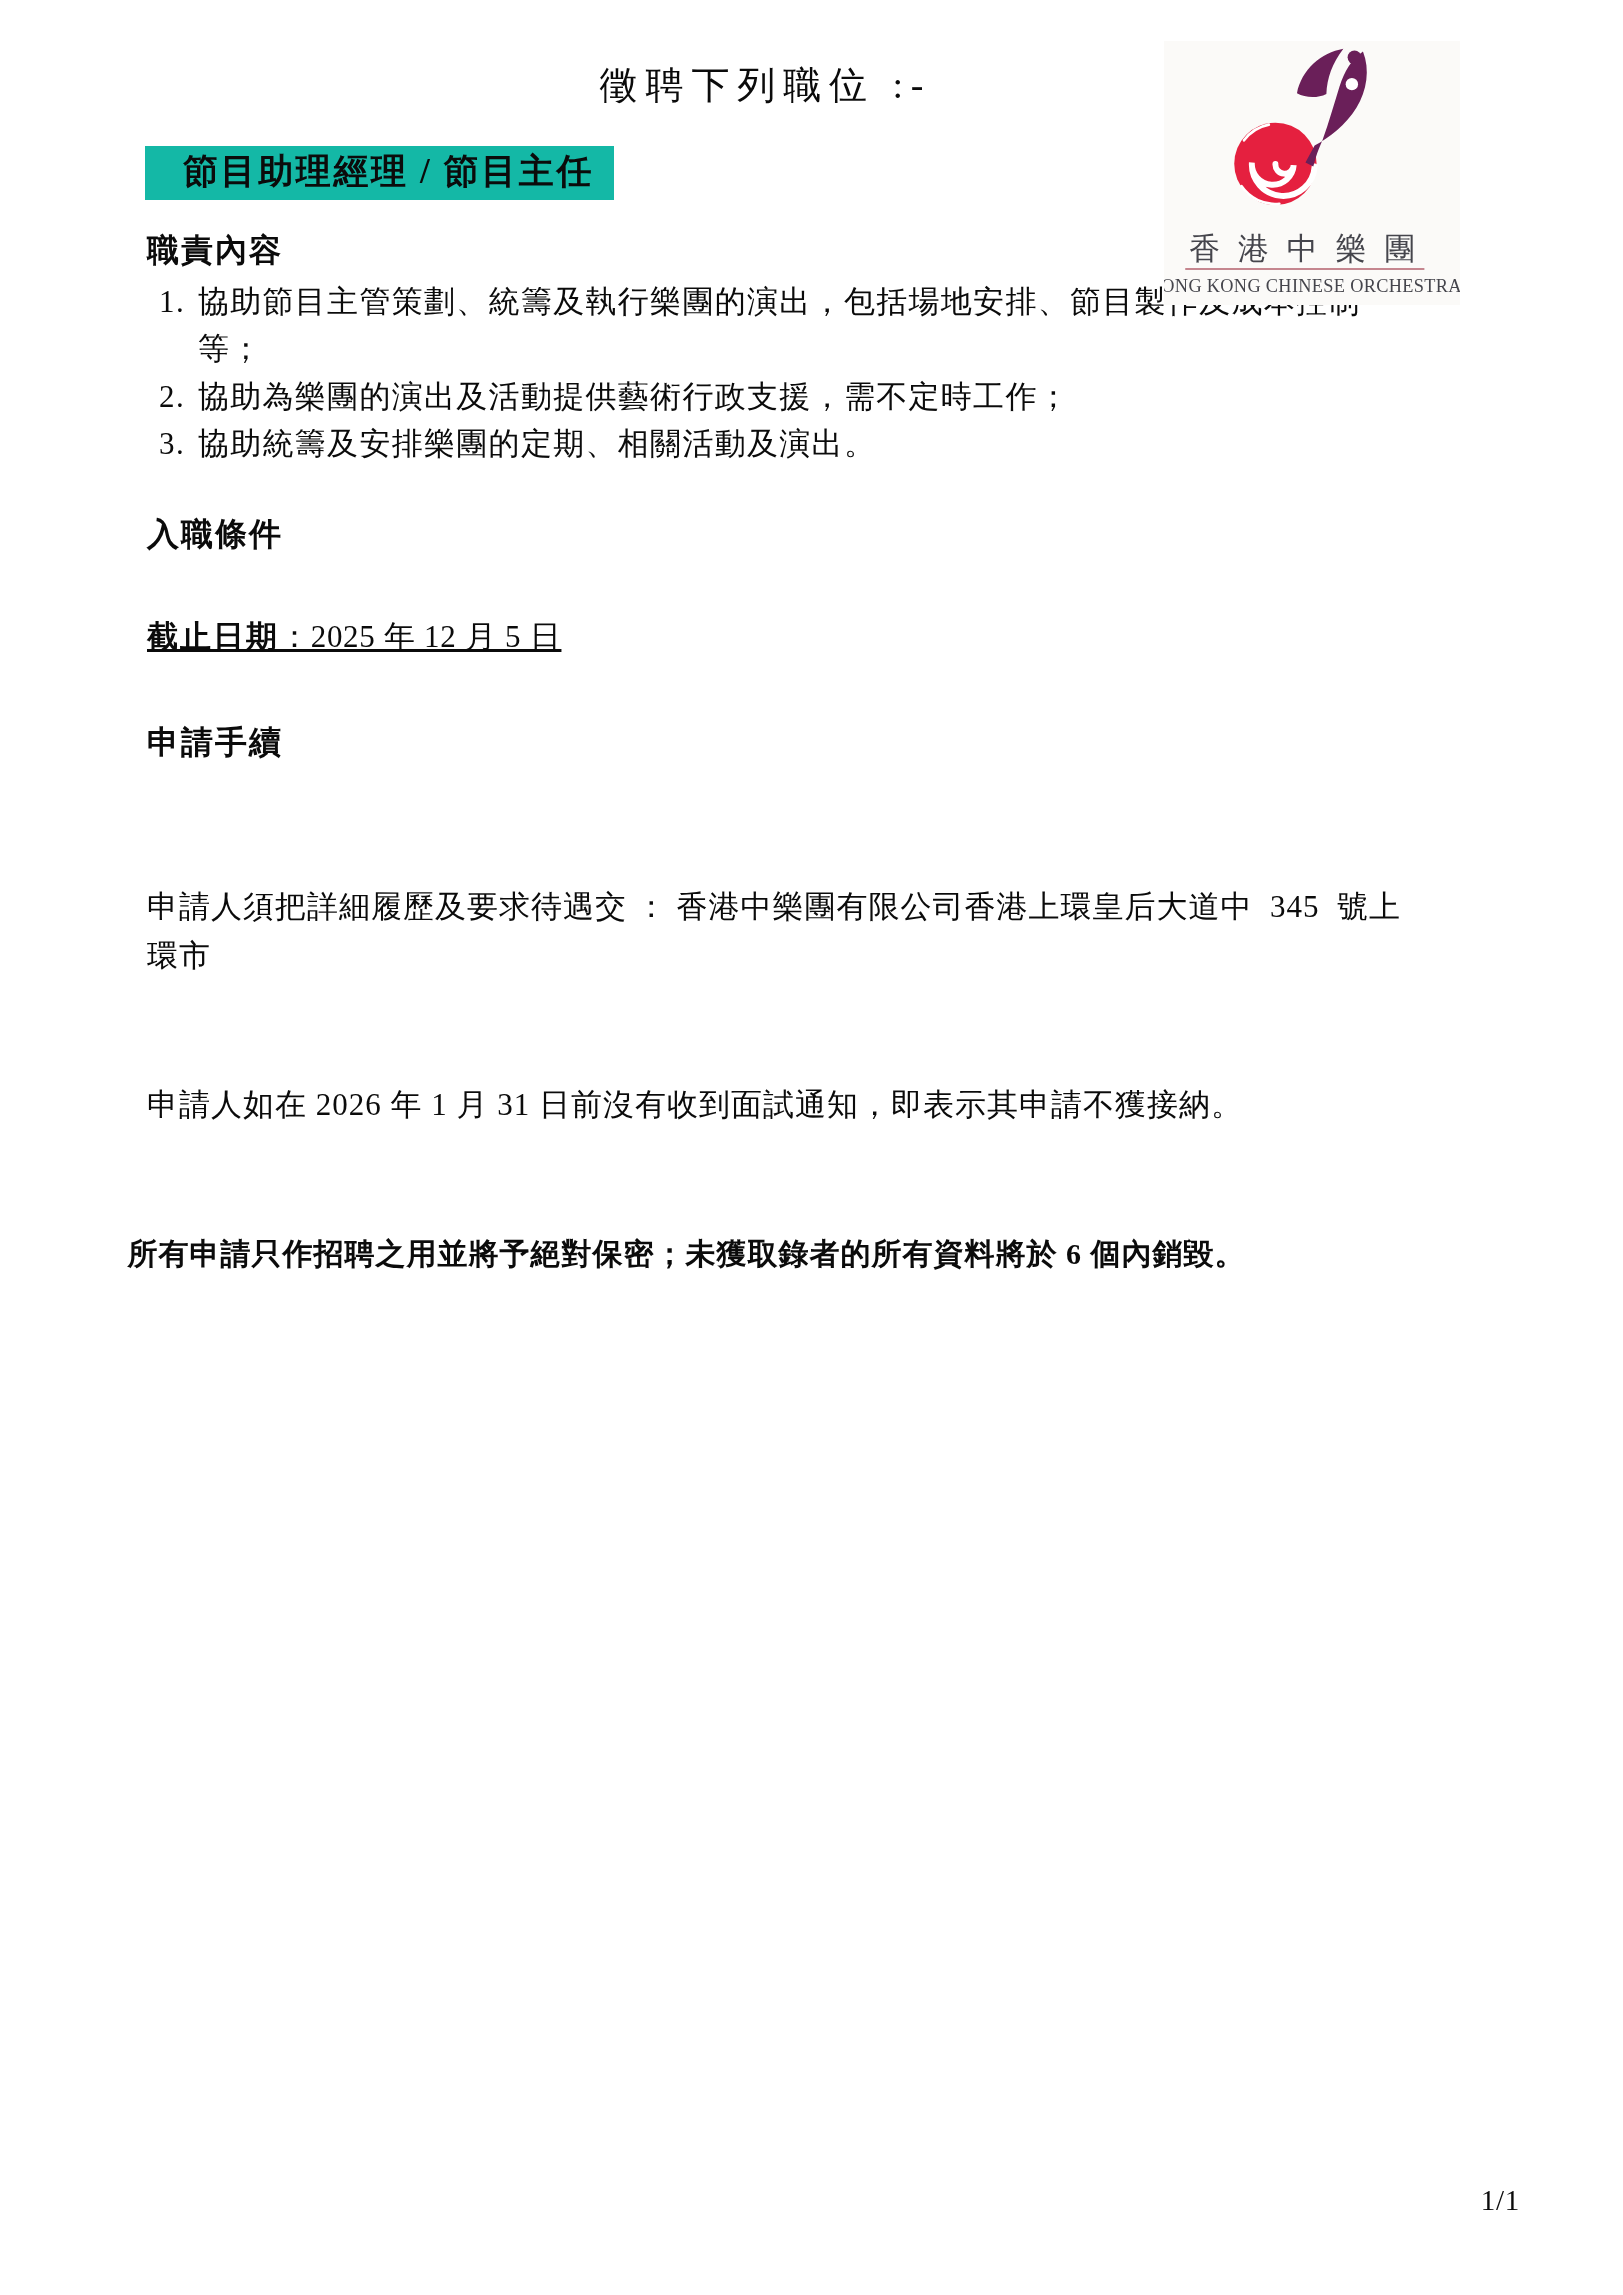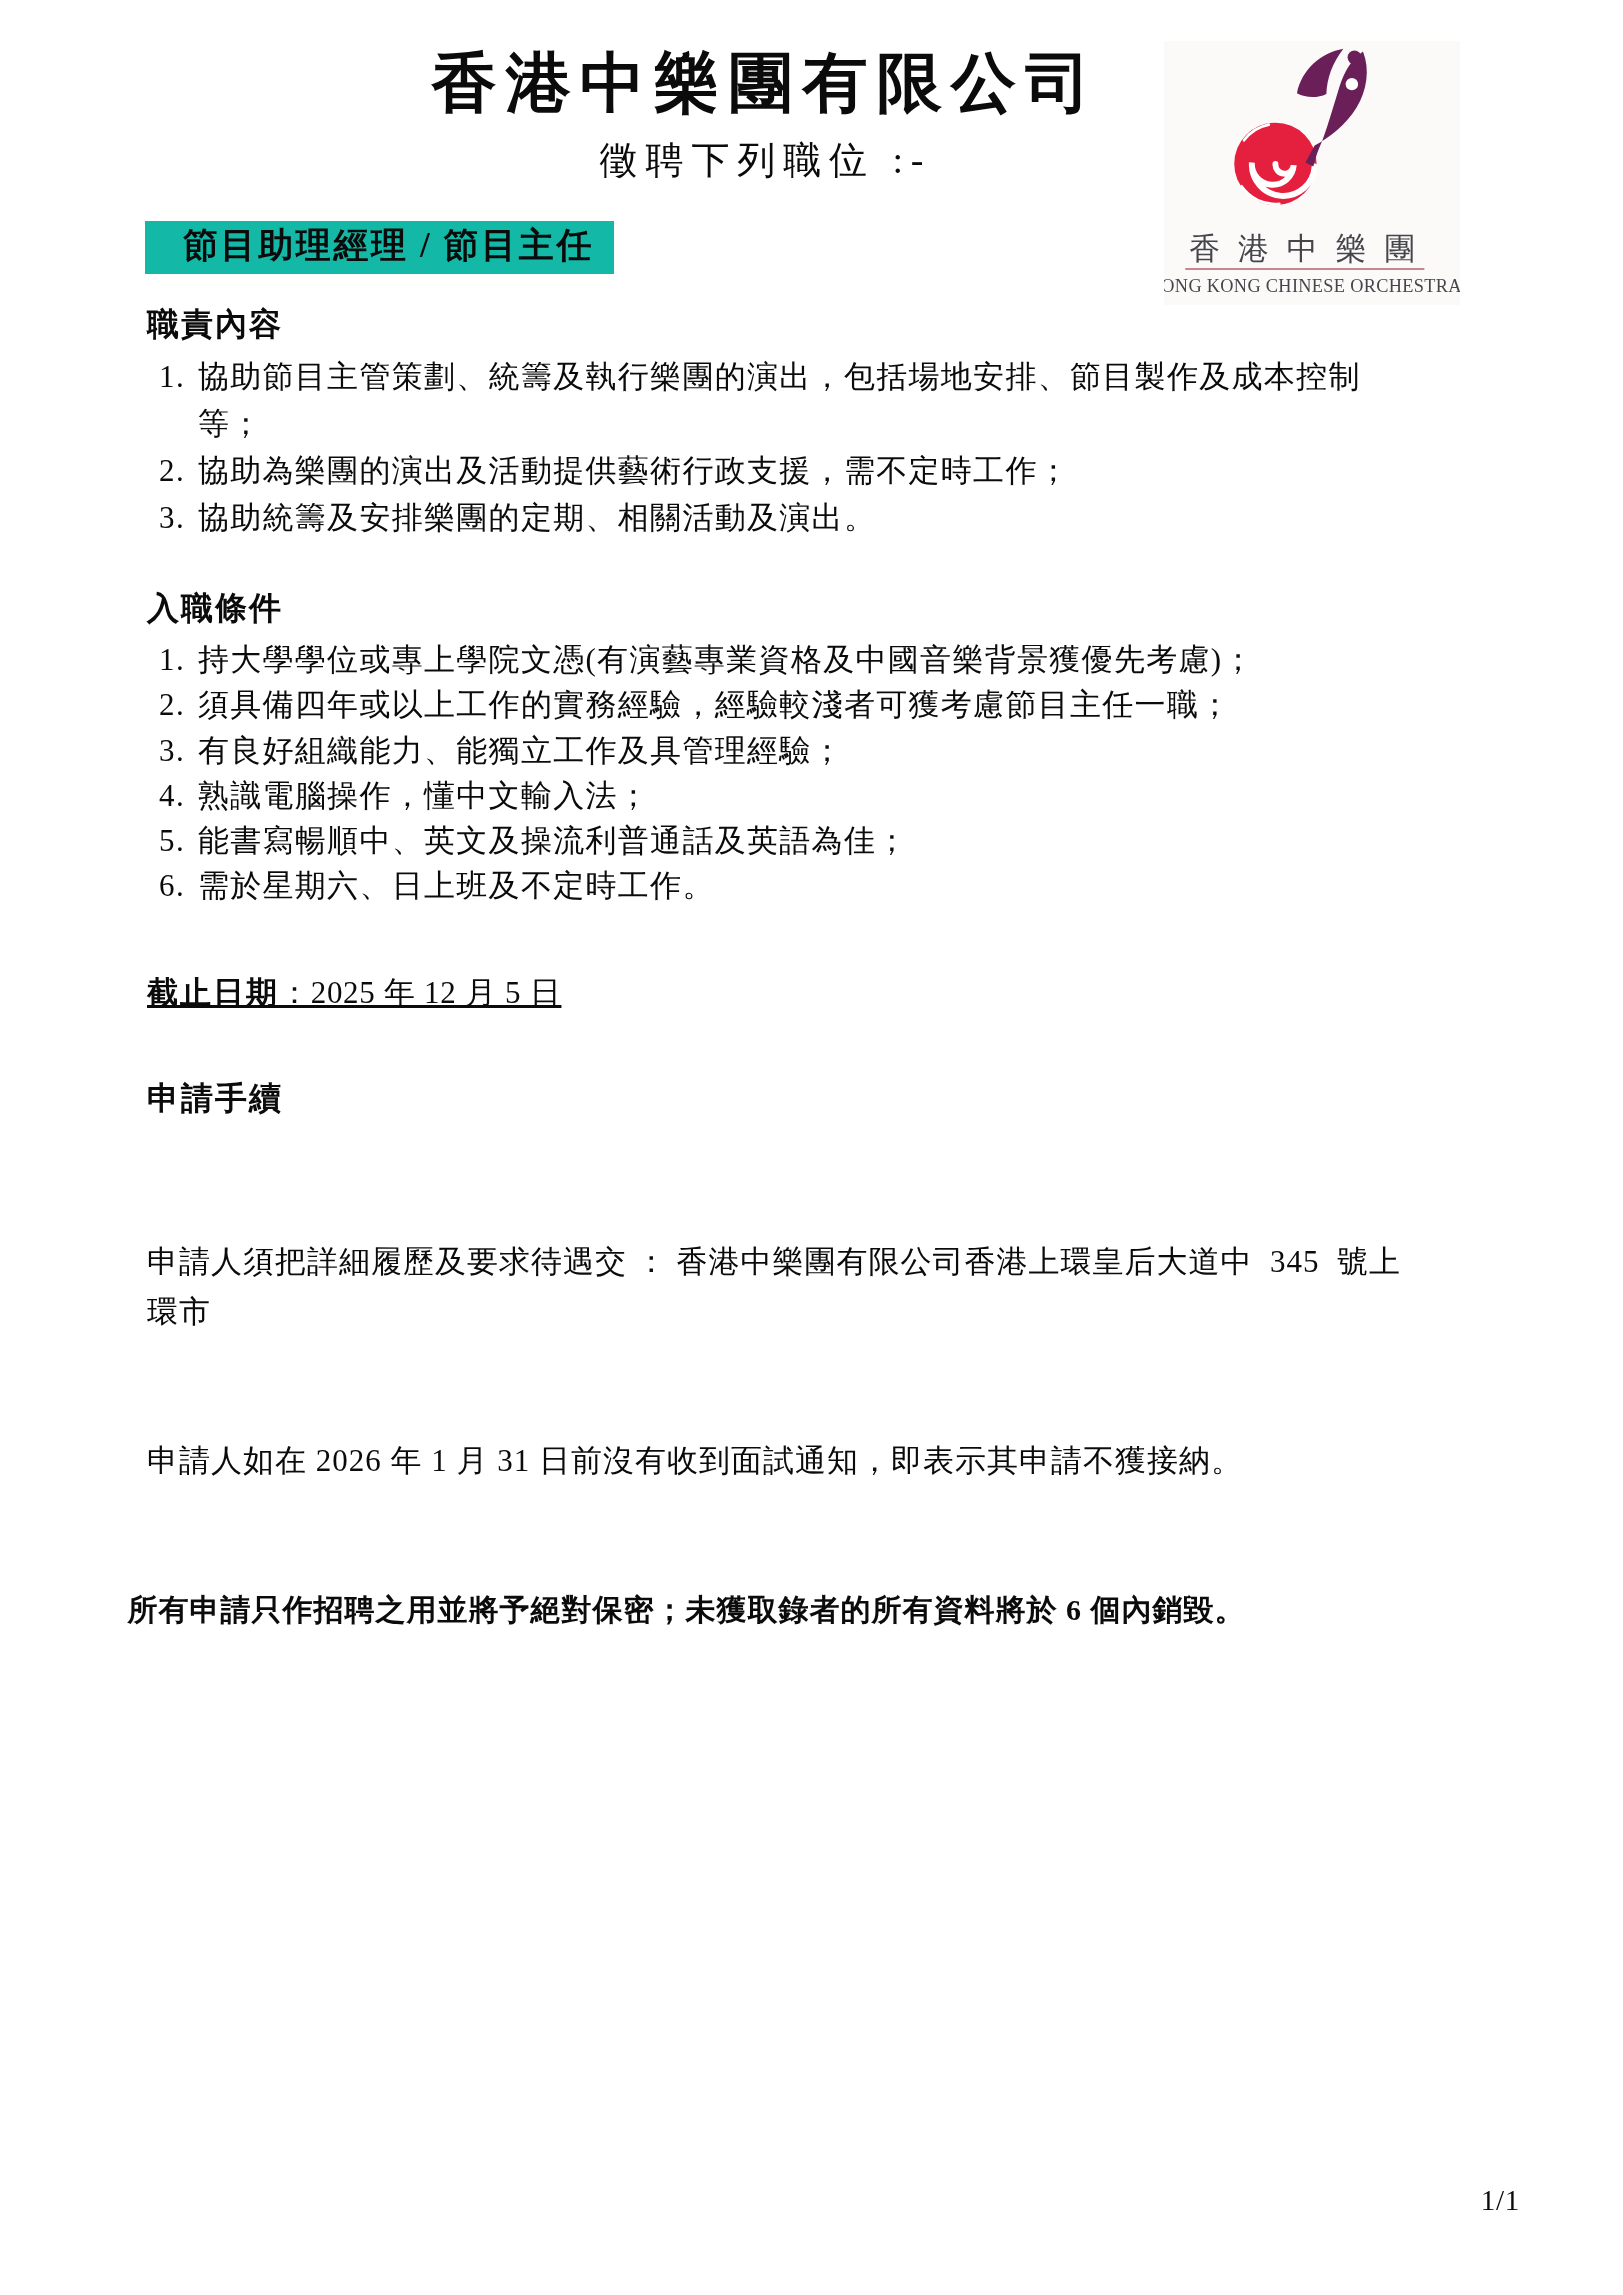--- a/index.html
+++ b/index.html
@@ -146,45 +146,36 @@
       </g>
 
       <text x="215" y="333" text-anchor="middle" font-size="47" letter-spacing="8" font-family="Liberation Serif, DejaVu Serif, serif" fill="#45454c">香 港 中 樂 團</text>
       <line x1="32" y1="349" x2="398" y2="349" stroke-width="3" stroke="#c5868f"></line>
       <text x="215" y="384" text-anchor="middle" font-size="28" letter-spacing="0.5" font-family="Liberation Serif, DejaVu Serif, serif" fill="#45454c">HONG KONG CHINESE ORCHESTRA</text>
     </svg>
   </div>
 
   
   <div class="header-text">
-    <h1 class="doc-title">香港中樂團有限公司</h1>
     <div class="doc-subtitle">徵聘下列職位 :-</div>
   </div>
 
   
   <div class="position-heading" style="background:#14b8a6;padding-left:38px;">節目助理經理 / 節目主任</div>
 
   <div class="body-col">
 
     <div class="section-heading h-duties">職責內容</div>
     <ol class="doc-list duties-list">
       <li>協助節目主管策劃、統籌及執行樂團的演出，包括場地安排、節目製作及成本控制等；</li>
       <li>協助為樂團的演出及活動提供藝術行政支援，需不定時工作；</li>
       <li>協助統籌及安排樂團的定期、相關活動及演出。</li>
     </ol>
 
     <div class="section-heading h-reqs">入職條件</div>
-    <ol class="doc-list reqs-list">
-      <li>持大學學位或專上學院文憑(有演藝專業資格及中國音樂背景獲優先考慮)；</li>
-      <li>須具備四年或以上工作的實務經驗，經驗較淺者可獲考慮節目主任一職；</li>
-      <li>有良好組織能力、能獨立工作及具管理經驗；</li>
-      <li>熟識電腦操作，懂中文輸入法；</li>
-      <li>能書寫暢順中、英文及操流利普通話及英語為佳；</li>
-      <li>需於星期六、日上班及不定時工作。</li>
-    </ol>
 
     <div class="deadline-line">
       <span class="deadline-label">截止日期</span><span>：2025 年 12 月 5 日</span>
     </div>
 
     <div class="section-heading h-apply">申請手續</div>
     <div class="app-lines">
       <div>申請人須把詳細履歷及要求待遇交 ： 香港中樂團有限公司香港上環皇后大道中  345  號上環市</div>
       <div>申請人如在 2026 年 1 月 31 日前沒有收到面試通知，即表示其申請不獲接納。</div>
     </div>

